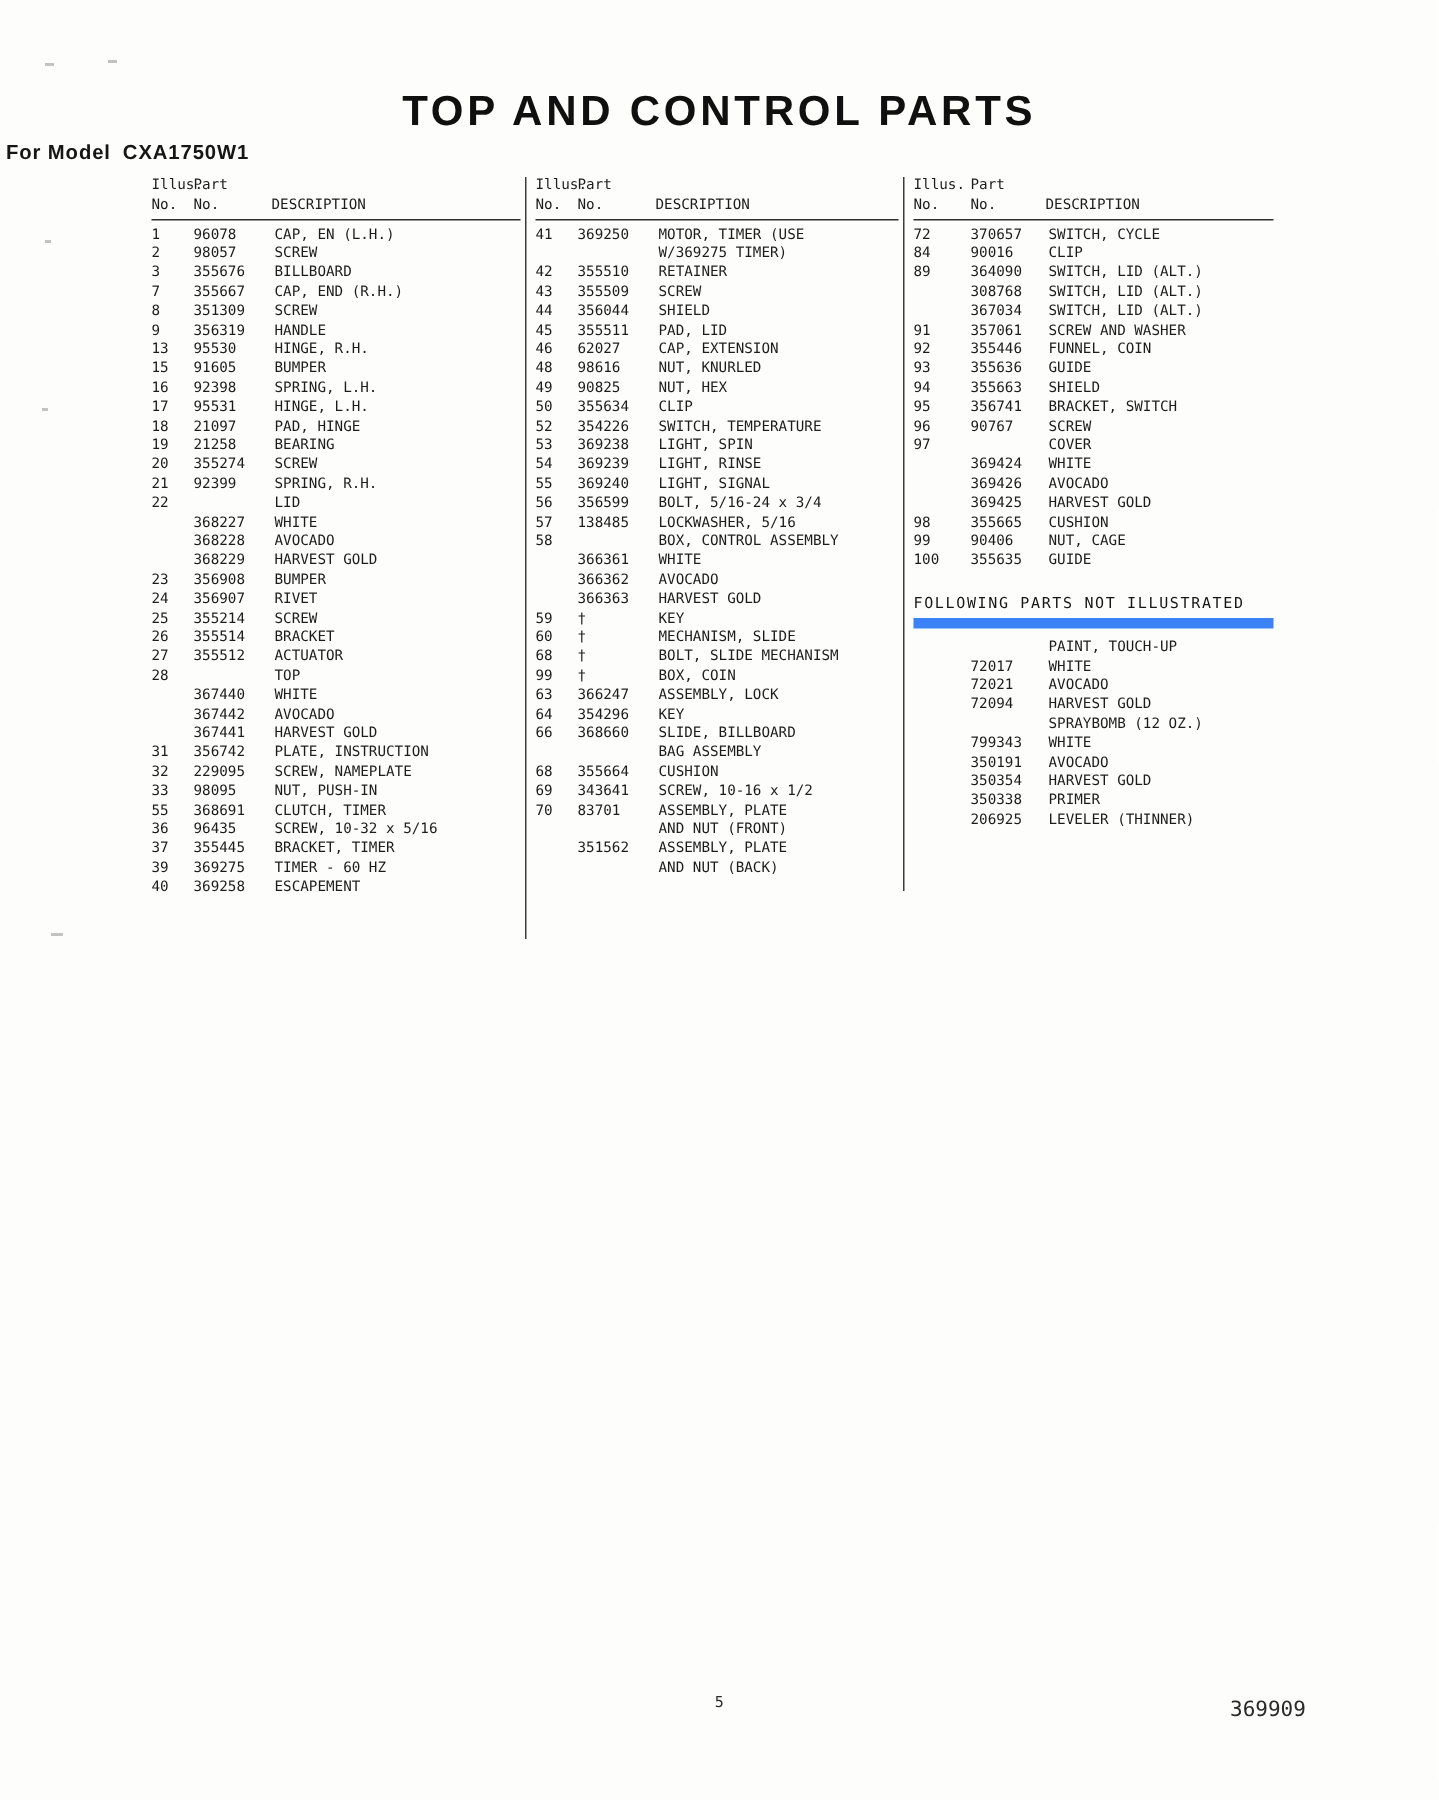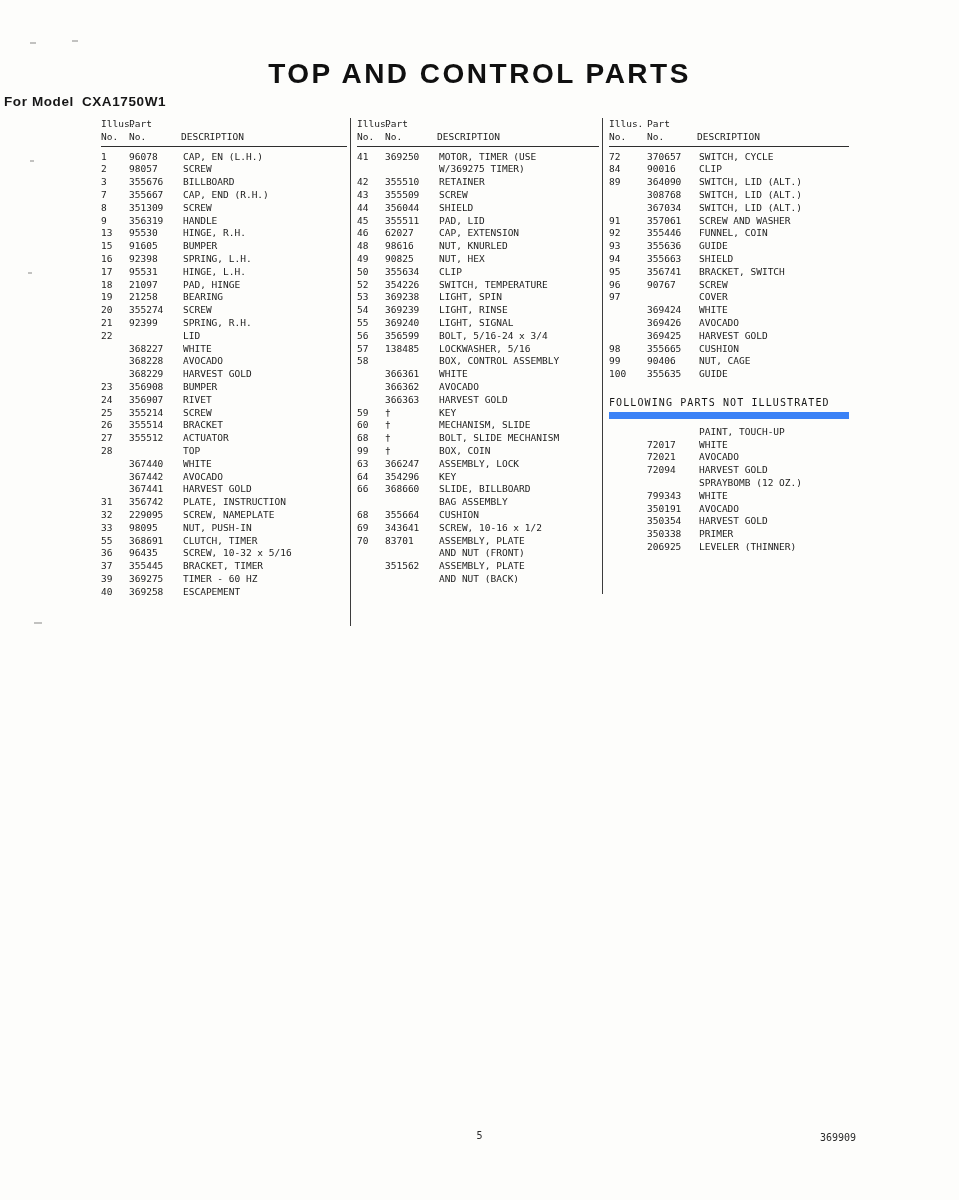--- a/index.html
+++ b/index.html
@@ -43,21 +43,21 @@
   .ni-header {
     margin-top:16px; padding-bottom:2px; border-bottom:7px solid #3b82f6;
     letter-spacing:1.1px; font-size:10px; color:#161616;
   }
   .ni-rows { margin-top:7px; }
   .footer-page {
     position:absolute; top:1130px; left:0; right:0; text-align:center;
     font-size:10px; color:#2a2a2a;
   }
   .footer-code {
-    position:absolute; top:1132px; left:820px; font-size:10px; color:#2a2a2a;
+    position:absolute; top:1132px; left:820px; font-size:14px; color:#2a2a2a;
   }
   .artifact { position:absolute; background:#6a6a6a; opacity:.4; }
 </style>
 </head>
 <body>
 
 <div class="page">
 
   <div class="title">TOP AND CONTROL PARTS</div>
 

